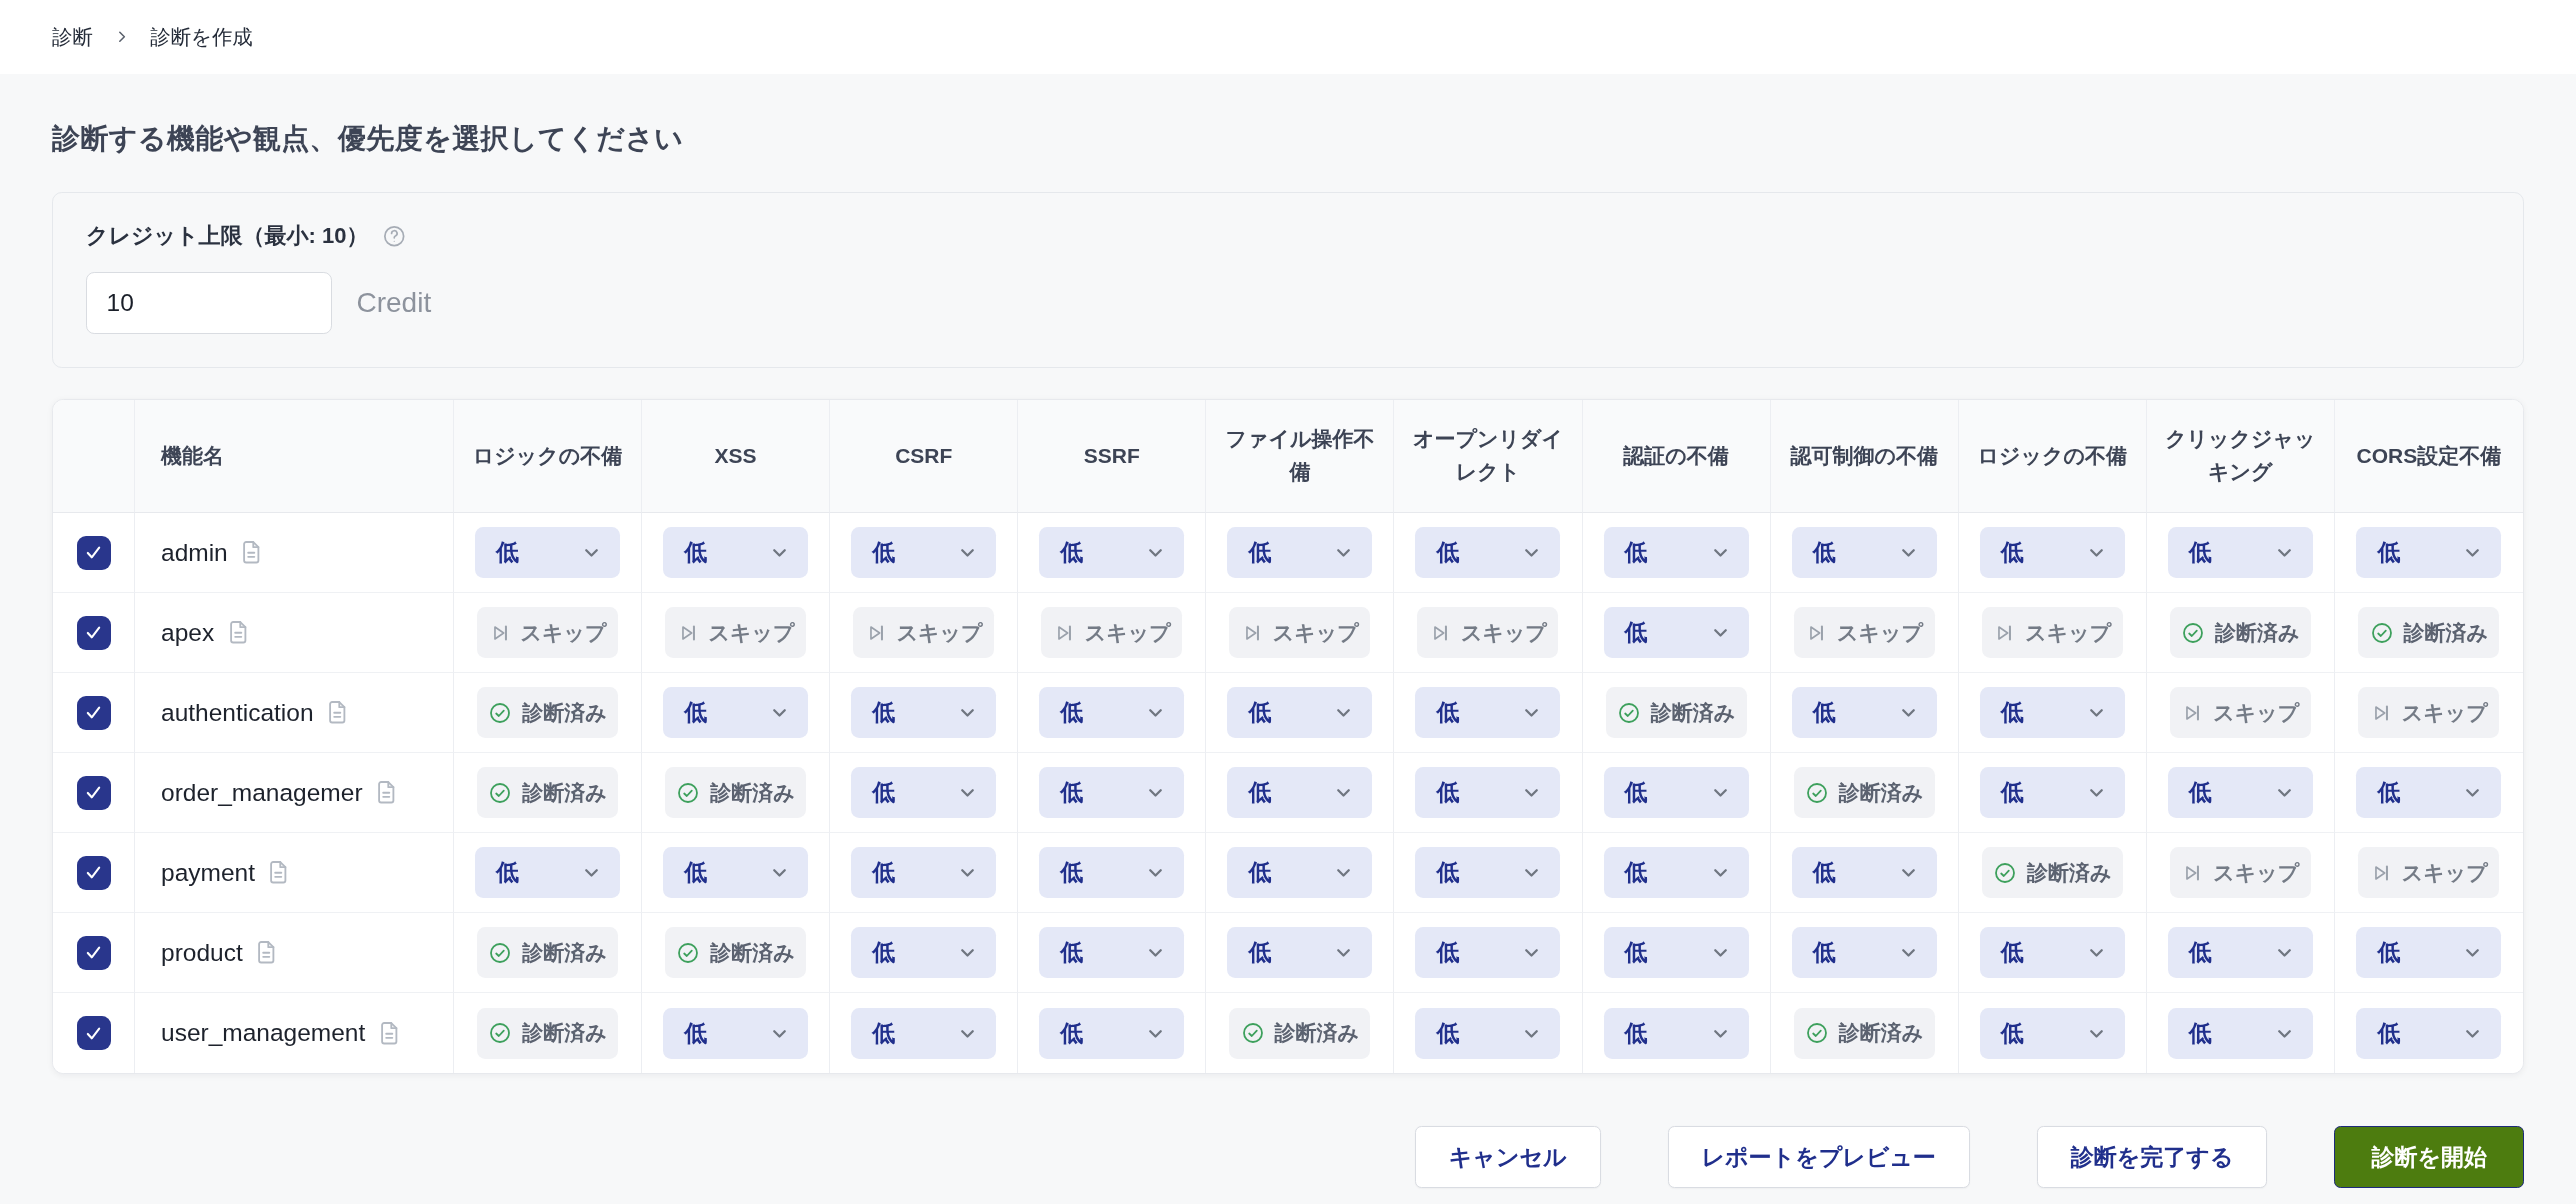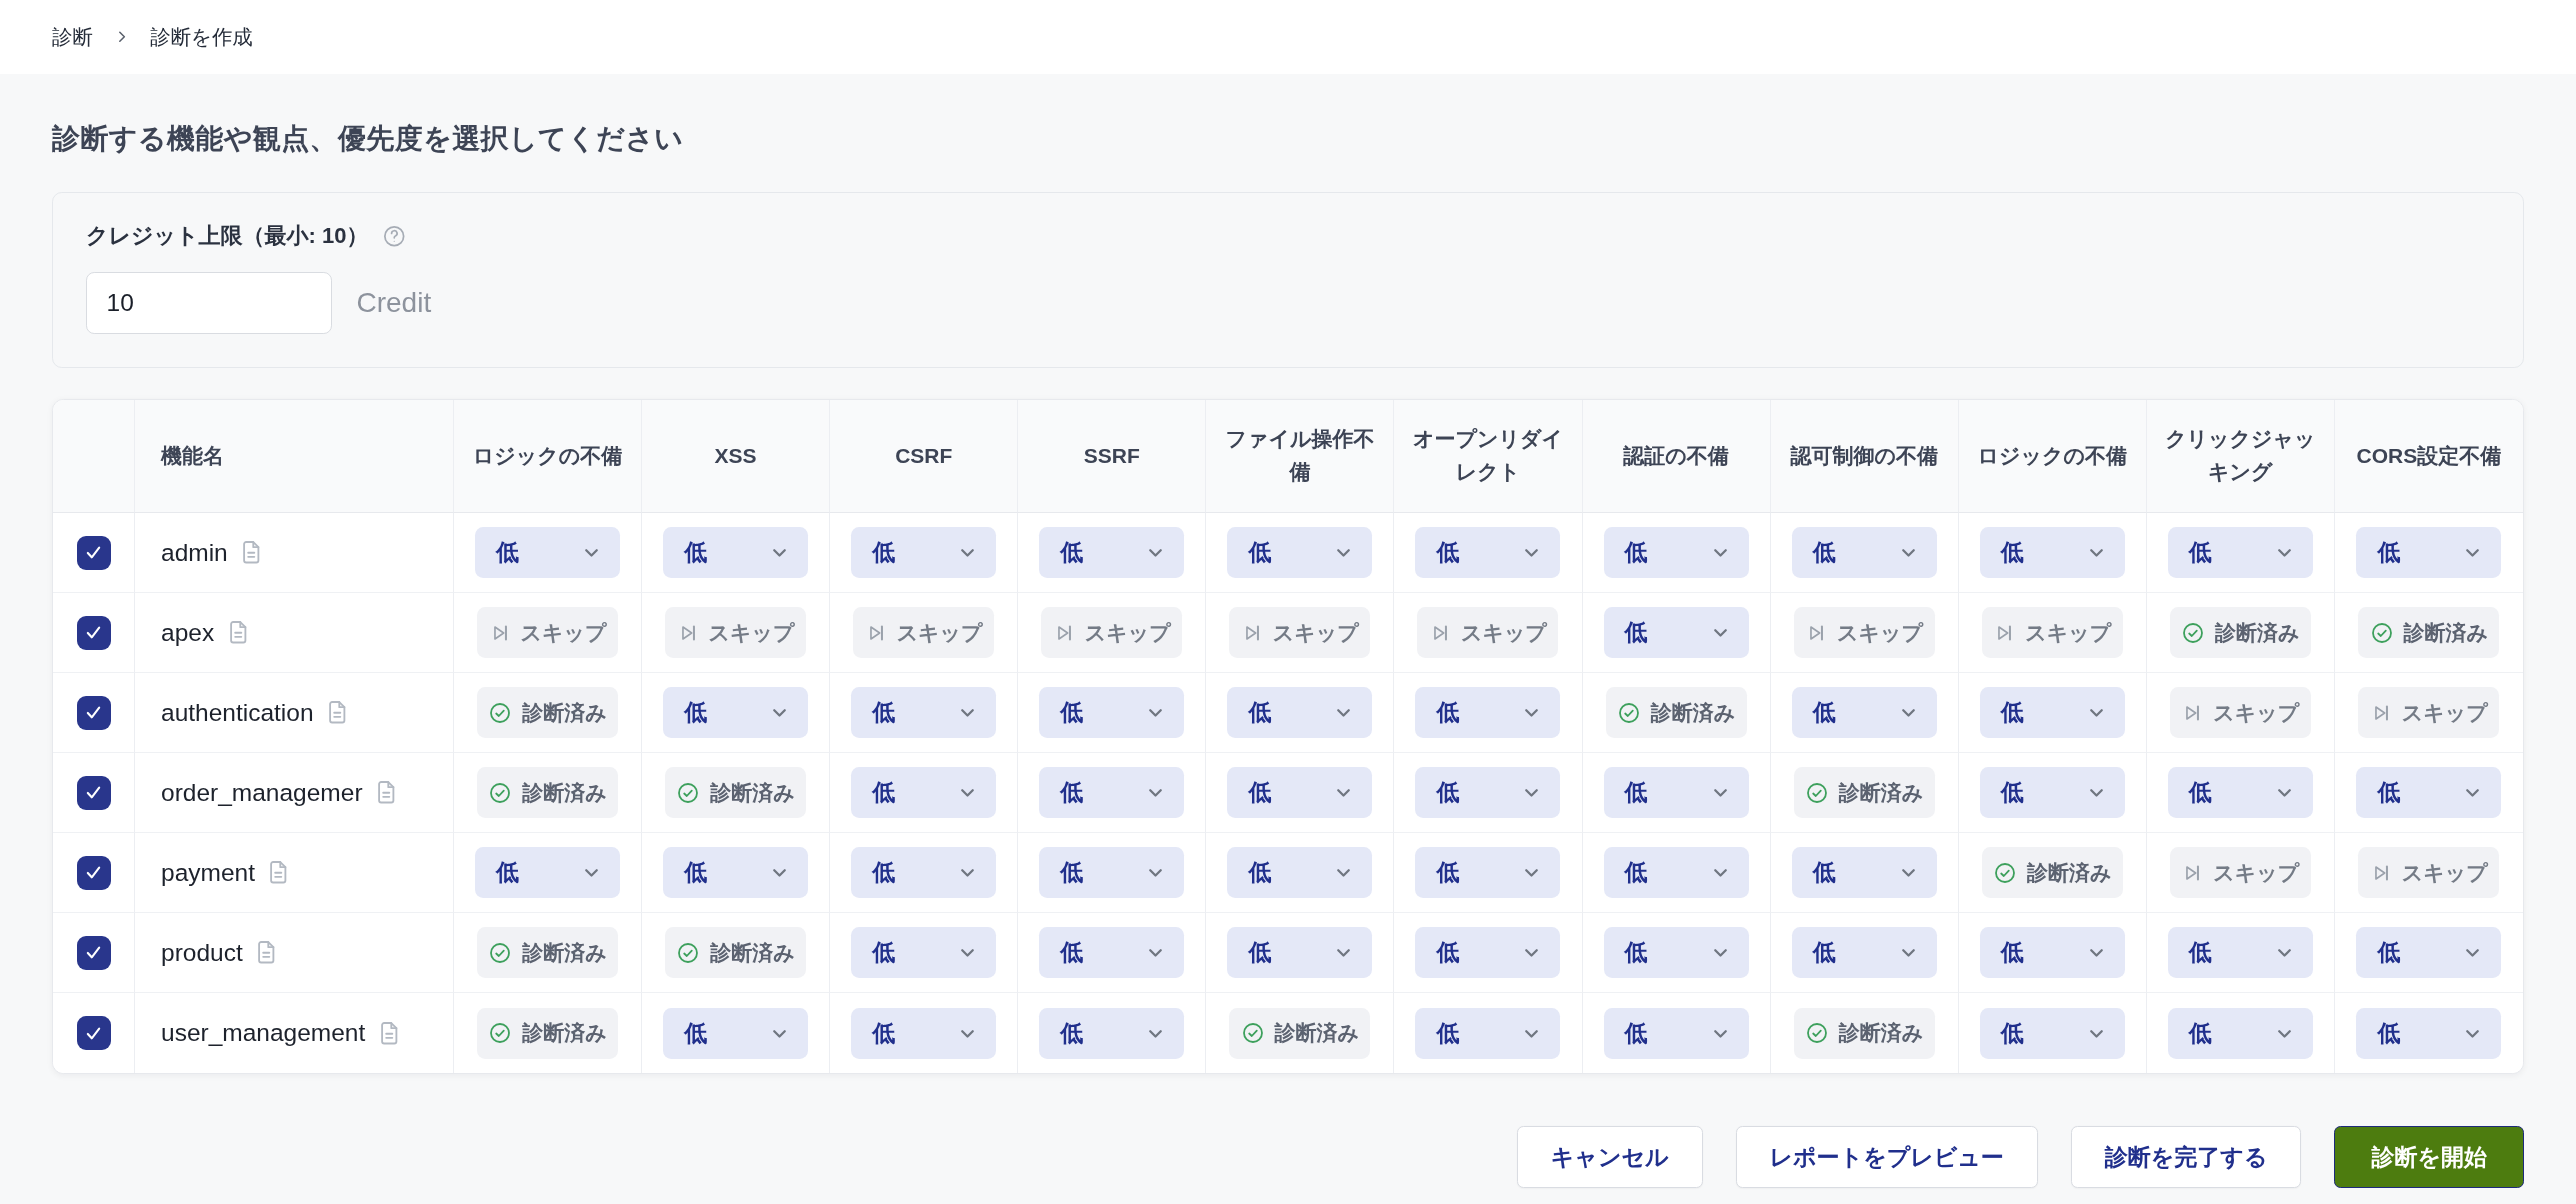--- a/index.html
+++ b/index.html
@@ -74,20 +74,21 @@
   .chip-skip, .chip-done { width: 141px; background: #f1f2f5; justify-content: center; gap: 9.8px; }
   .chip-skip > span { font-size: 21px; font-weight: 700; color: #747b86; }
   .chip-done > span { font-size: 21px; font-weight: 600; color: #5b6270; }
   .s-ic { display: flex; }
   
   .footer { margin-top: 52px; display: flex; justify-content: flex-end; gap: 33px; }
   .btn {
     height: 62px; border-radius: 6.5px; font-size: 23px; font-weight: 700;
     font-family: inherit; display: flex; align-items: center; justify-content: center;
     cursor: pointer;
+    margin-left: 34px;
   }
   .btn-outline {
     background: #ffffff; border: 0.8px solid #d9dce2; color: #202f8c;
     padding: 0 33px; box-shadow: 0 0.8px 1.6px rgba(0,0,0,.04);
   }
   .btn-primary { background: #4d7c0f; border: 0.8px solid #1d2a7c; color: #ffffff; padding: 0 36px; }
 </style>
 </head>
 <body>
 

